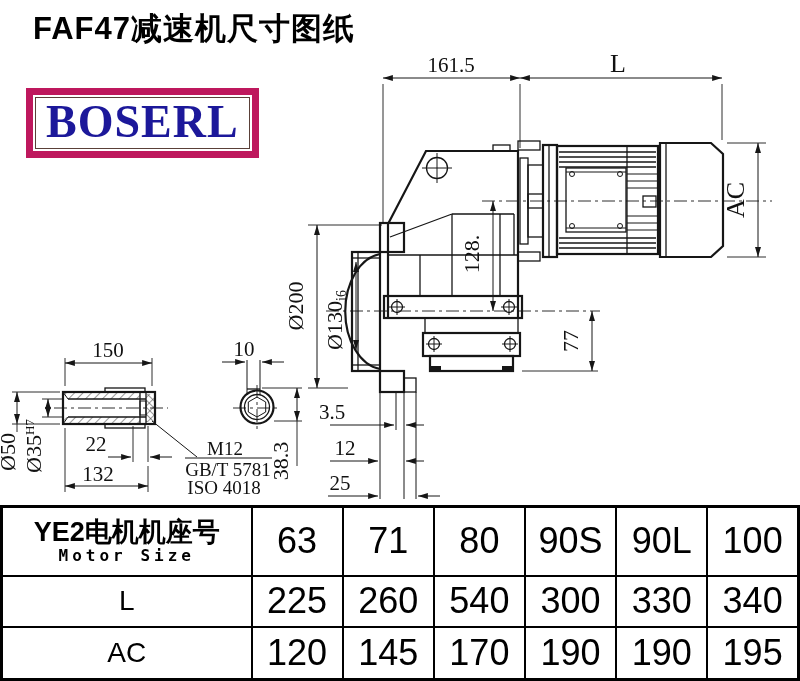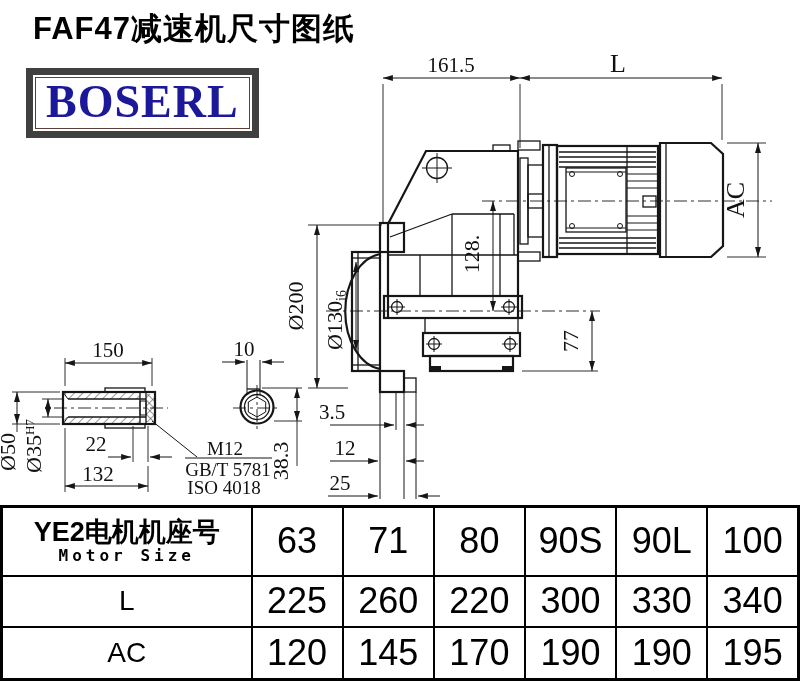--- a/index.html
+++ b/index.html
@@ -1,20 +1,20 @@
 <!DOCTYPE html>
 <html><head>
 <meta charset="utf-8">
 <style>
   html,body{margin:0;padding:0;background:#fff;}
   #app{position:relative;width:800px;height:681px;background:#fff;overflow:hidden;
        font-family:"Liberation Sans","DejaVu Sans",sans-serif;}
   .title{position:absolute;left:33px;top:8px;font-size:31px;font-weight:bold;color:#000;
          letter-spacing:1px;white-space:nowrap;}
-  .logo{position:absolute;left:26px;top:68px;border:7px solid #404040;background:#fff;}
+  .logo{position:absolute;left:26px;top:88px;border:7px solid #be185d;background:#fff;}
   .logo-inner{border:1px solid #5a4038;margin:2px;padding:0 10px 2px 10px;}
   .logo-text{font-family:"Liberation Serif","DejaVu Serif",serif;font-weight:bold;
              font-size:46px;color:#1c189a;letter-spacing:1px;line-height:1.05;}
   svg{position:absolute;left:0;top:0;}
   
   .ol{fill:none;stroke:#161616;stroke-width:2.2;stroke-linejoin:miter;}
   .md{fill:none;stroke:#161616;stroke-width:1.3;}
   .thin{fill:none;stroke:#161616;stroke-width:1;}
   .cl{fill:none;stroke:#161616;stroke-width:0.9;stroke-dasharray:13 4 3 4;}
   .ext{fill:none;stroke:#161616;stroke-width:0.9;}
@@ -335,21 +335,21 @@
       <td class="num">71</td>
       <td class="num">80</td>
       <td class="num">90S</td>
       <td class="num">90L</td>
       <td class="num">100</td>
     </tr>
     <tr style="height:39px">
       <td class="rowlab">L</td>
       <td class="num">225</td>
       <td class="num">260</td>
-      <td class="num">220</td>
+      <td class="num">540</td>
       <td class="num">300</td>
       <td class="num">330</td>
       <td class="num">340</td>
     </tr>
     <tr style="height:39px">
       <td class="rowlab">AC</td>
       <td class="num">120</td>
       <td class="num">145</td>
       <td class="num">170</td>
       <td class="num">190</td>

